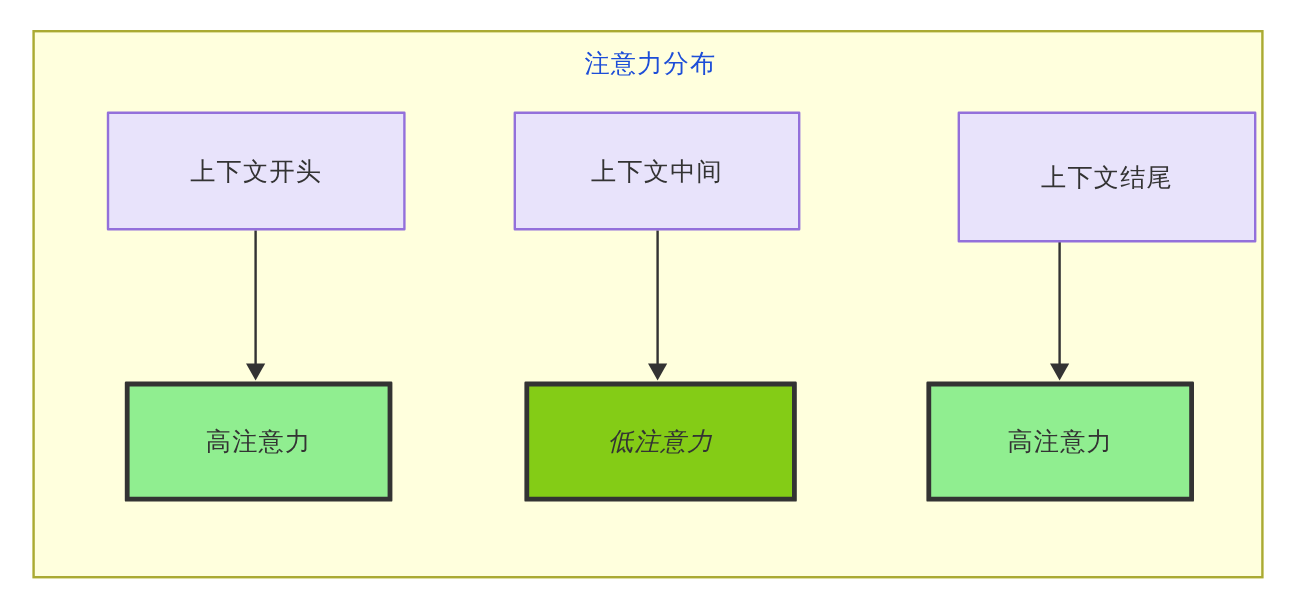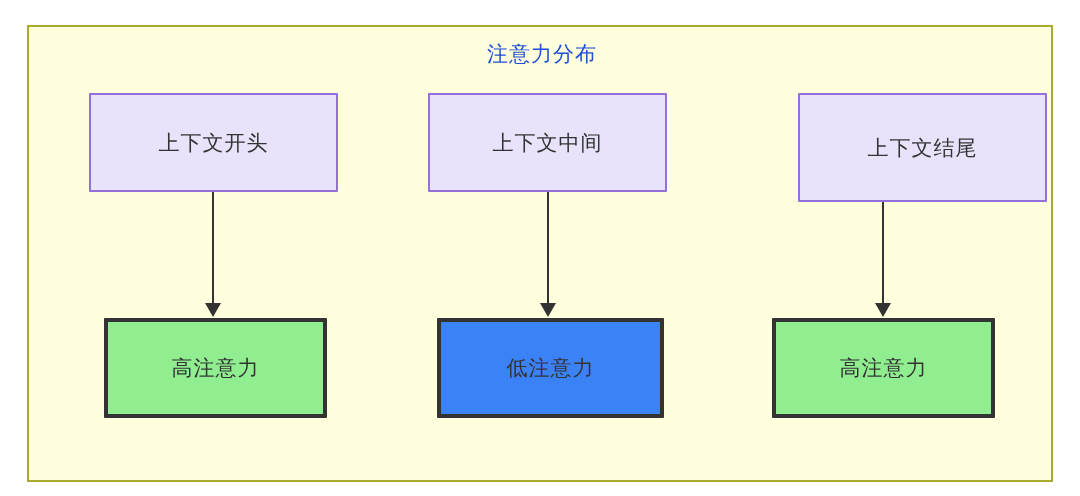--- a/index.html
+++ b/index.html
@@ -56,21 +56,21 @@
   .node-source {
     background: #e8e3fb;
     border: 2px solid #9370db;
     border-radius: 1px;
   }
   .node-result {
     border: 4px solid #333333;
     border-radius: 1px;
   }
   .fill-green { background: #90ee90; }
-  .fill-red   { background: #3b82f6; }
+  .fill-red   { background: #84cc16; font-style: italic; }
 
   
   #node-ctx-start  { left: 89px;  top: 93px;  width: 249px; height: 99px; }
   #node-ctx-middle { left: 428px; top: 93px;  width: 239px; height: 99px; }
   #node-ctx-end    { left: 758px; top: 93px;  width: 249px; height: 109px; margin-left: 40px; }
 
   #node-high-attn-1 { left: 104px; top: 318px; width: 223px; height: 100px; }
   #node-low-attn    { left: 437px; top: 318px; width: 227px; height: 100px; }
   #node-high-attn-2 { left: 772px; top: 318px; width: 223px; height: 100px; }
 

